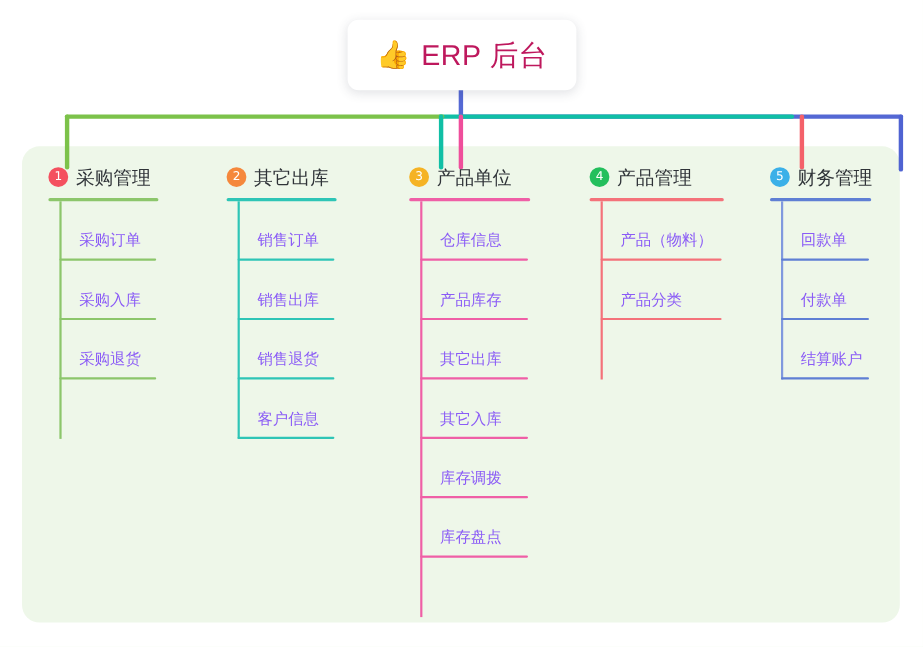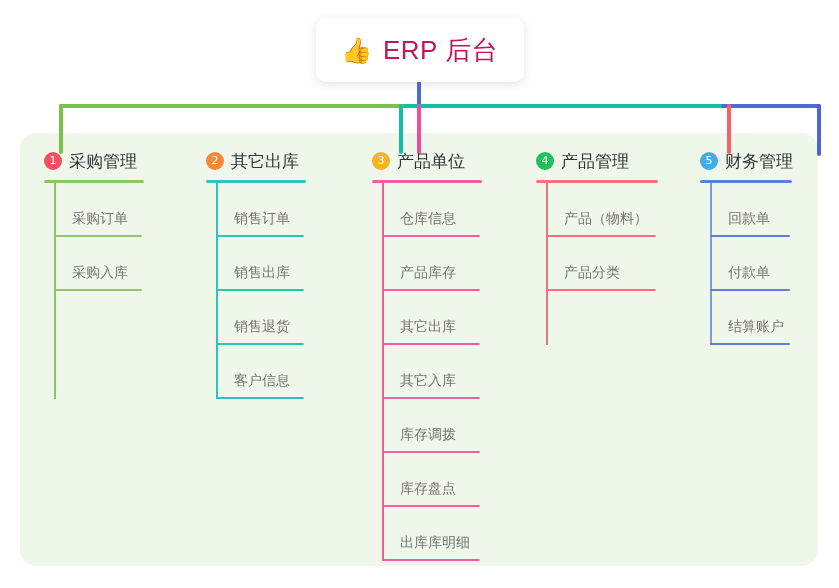--- a/index.html
+++ b/index.html
@@ -50,21 +50,21 @@
     color:#fff;font-size:11px;line-height:18px;text-align:center;
     font-family:"DejaVu Sans",sans-serif;
   }
   .col-title{font-size:17px;color:#2f3338;white-space:nowrap;}
   .head-rule{height:3px;border-radius:2px;margin-top:6px;}
 
   .items{position:relative;margin-left:10px;padding-left:0;}
   .spine{position:absolute;left:0;top:0;width:2px;}
   .item{position:relative;padding-left:18px;height:54px;box-sizing:border-box;}
   .item-label{
-    font-size:14px;color:#737373;white-space:nowrap;
+    font-size:14px;color:#8b5cf6;white-space:nowrap;
     position:absolute;left:18px;bottom:9px;
   }
   .item-rule{position:absolute;left:0;bottom:0;height:2px;border-radius:1px;}
 </style>
 </head>
 <body>
 
 <div id="root">
 
   <div class="panel"></div>
@@ -94,20 +94,24 @@
         <div class="items">
           <div class="spine" style="background: rgb(140, 198, 107); height: 216px;"></div>
           <div class="item">
             <span class="item-label">采购订单</span>
             <div class="item-rule" style="background: rgb(140, 198, 107); width: 88px;"></div>
           </div>
           <div class="item">
             <span class="item-label">采购入库</span>
             <div class="item-rule" style="background: rgb(140, 198, 107); width: 88px;"></div>
           </div>
+          <div class="item">
+            <span class="item-label">采购退货</span>
+            <div class="item-rule" style="background: rgb(140, 198, 107); width: 88px;"></div>
+          </div>
         </div>
       </div>
       <div class="col" style="left: 206px; top: 148px;">
         <div class="col-head">
           <span class="badge" style="background: rgb(245, 136, 60);">2</span>
           <span class="col-title">其它出库</span>
         </div>
         <div class="head-rule" style="background: rgb(46, 197, 182); width: 100px;"></div>
         <div class="items">
           <div class="spine" style="background: rgb(46, 197, 182); height: 216px;"></div>
@@ -154,24 +158,20 @@
             <div class="item-rule" style="background: rgb(239, 95, 166); width: 98px;"></div>
           </div>
           <div class="item">
             <span class="item-label">库存调拨</span>
             <div class="item-rule" style="background: rgb(239, 95, 166); width: 98px;"></div>
           </div>
           <div class="item">
             <span class="item-label">库存盘点</span>
             <div class="item-rule" style="background: rgb(239, 95, 166); width: 98px;"></div>
           </div>
-          <div class="item">
-            <span class="item-label">出库库明细</span>
-            <div class="item-rule" style="background: rgb(239, 95, 166); width: 98px;"></div>
-          </div>
         </div>
       </div>
       <div class="col" style="left: 536px; top: 148px;">
         <div class="col-head">
           <span class="badge" style="background: rgb(35, 191, 92);">4</span>
           <span class="col-title">产品管理</span>
         </div>
         <div class="head-rule" style="background: rgb(244, 114, 122); width: 122px;"></div>
         <div class="items">
           <div class="spine" style="background: rgb(244, 114, 122); height: 162px;"></div>

